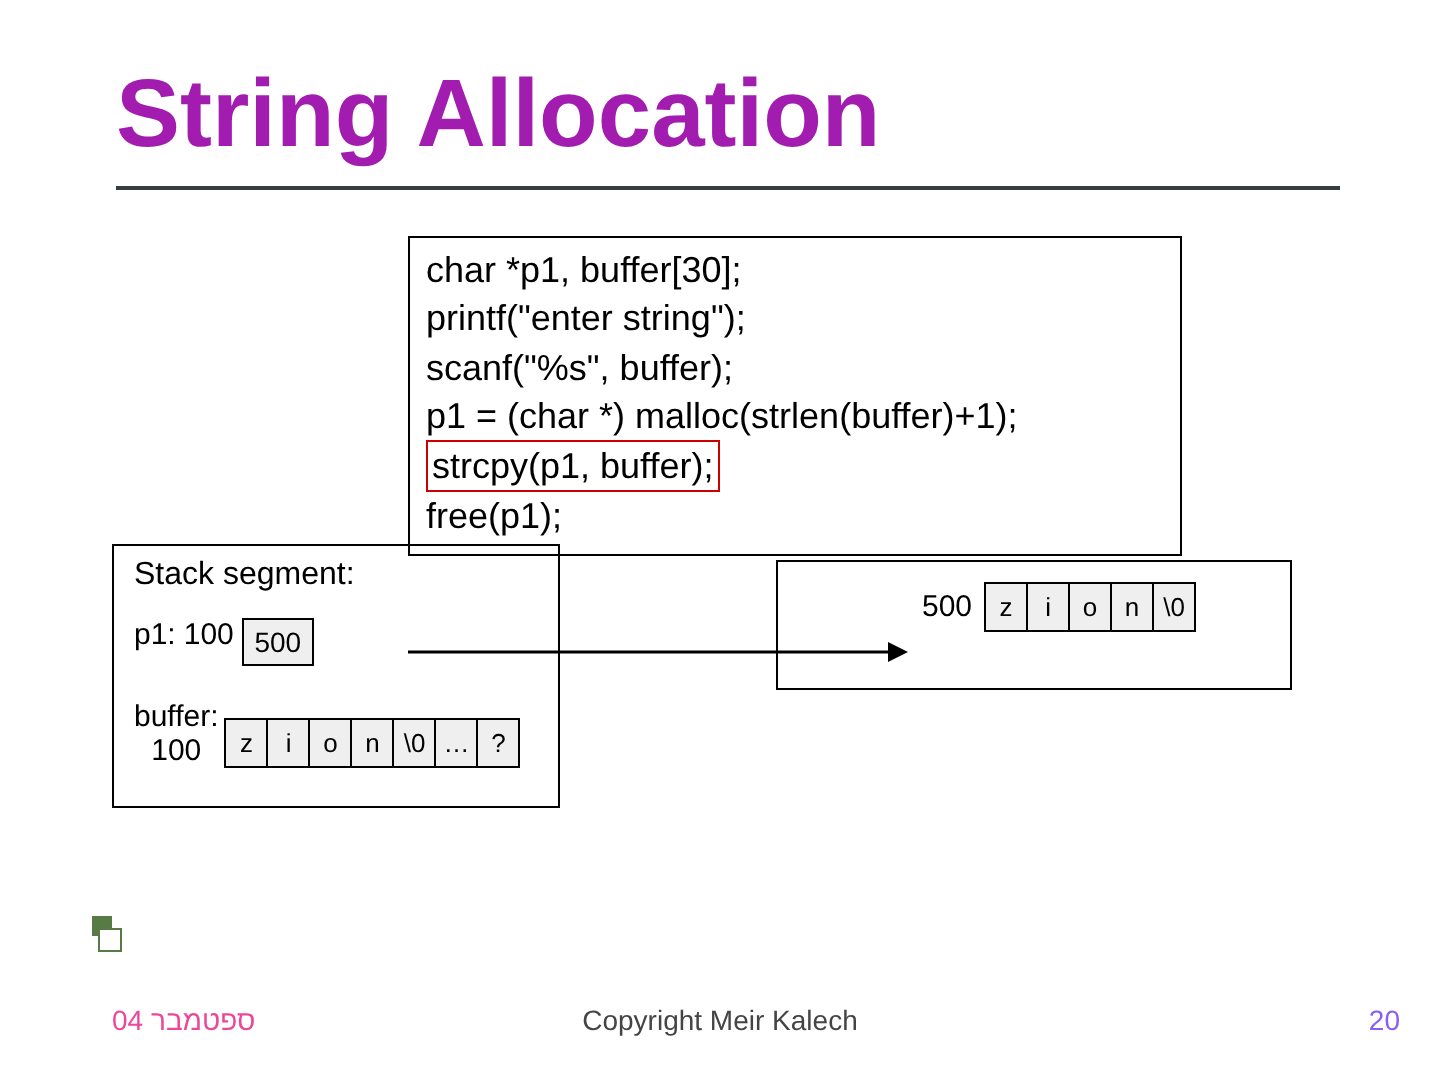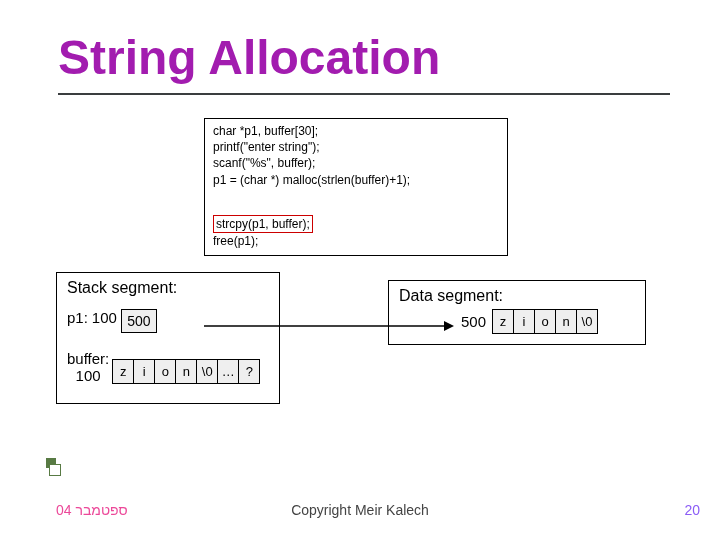--- a/index.html
+++ b/index.html
@@ -28,33 +28,32 @@
   .title-line {
     height: 2px;
     background: #3a3d3f;
     margin: 2px 0 22px 8px;
     width: 612px;
   }
   .code-box {
     position: absolute;
     left: 204px;
     top: 118px;
-    width: 304px;
+    width: 387px;
     border: 1px solid #000;
     padding: 4px 22px 6px 8px;
     font-family: Verdana, sans-serif;
-    font-size: 12px;
+    font-size: 18px;
     line-height: 1.35;
     color: #000;
   }
   .boxed {
     border: 1px solid #c00;
     display: inline-block;
     padding: 0 2px;
-    margin-top: 27px;
   }
   .stack-box {
     position: absolute;
     left: 56px;
     top: 272px;
     width: 224px;
     height: 132px;
     border: 1px solid #000;
     padding: 6px 10px;
   }
@@ -205,21 +204,20 @@
         <span class="c">o</span>
         <span class="c">n</span>
         <span class="c">\0</span>
         <span class="c">…</span>
         <span class="c">?</span>
       </div>
     </div>
   </div>
 
   <div class="data-box">
-    <div class="seg-title" style="margin-bottom:2px">Data segment:</div>
     <div class="data-row">
       <span class="lbl" style="margin-right:6px">500</span>
       <div class="cells">
         <span class="c">z</span>
         <span class="c">i</span>
         <span class="c">o</span>
         <span class="c">n</span>
         <span class="c">\0</span>
       </div>
     </div>

